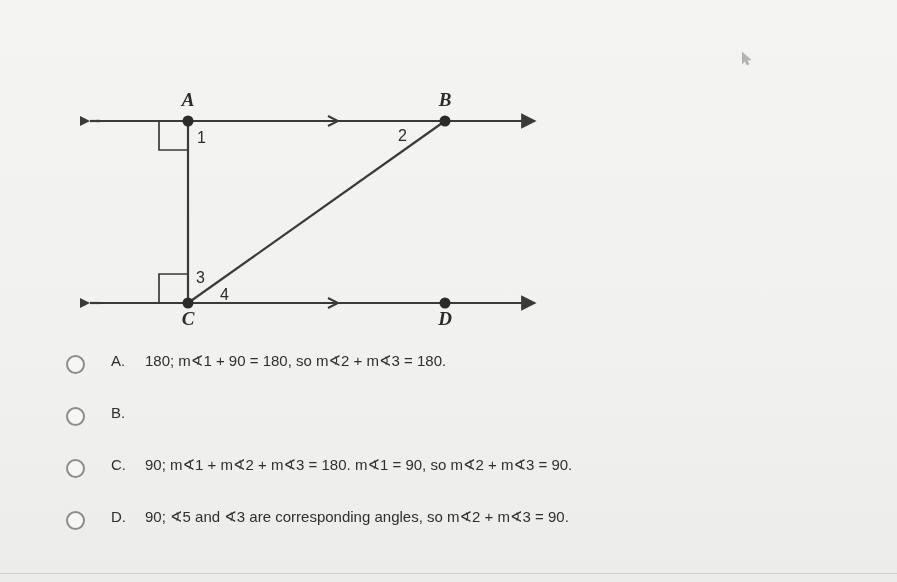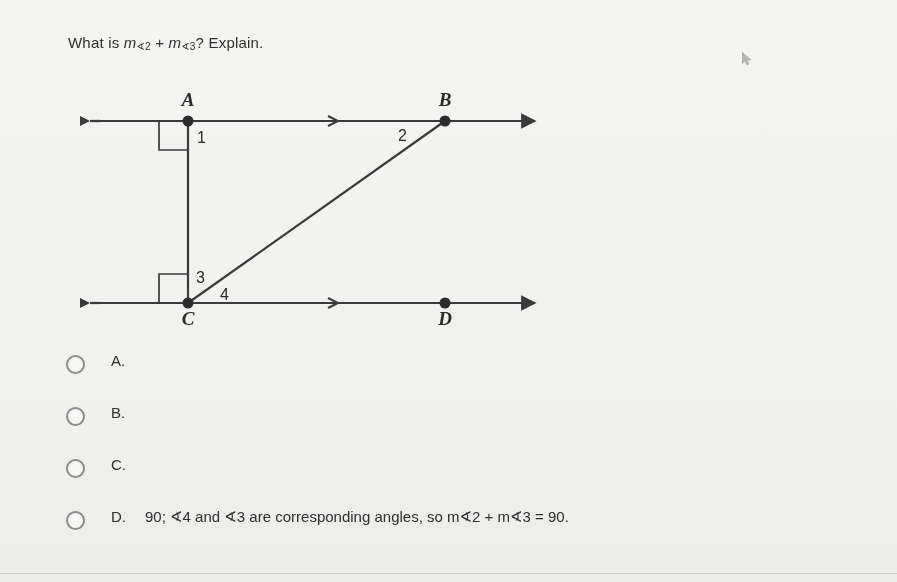--- a/index.html
+++ b/index.html
@@ -93,23 +93,20 @@
     height: 13px;
     opacity: .45;
   }
   .cursor svg { display:block; }
 </style>
 </head>
 <body>
 
 <div class="page">
 
-  <div class="question">
-    <span>What is </span><i>m</i><span class="sub">∢2</span><span> + </span><i>m</i><span class="sub">∢3</span><span>? Explain.</span>
-  </div>
 
   <div class="figure">
     <svg width="520" height="260" viewBox="0 0 520 260">
       <defs>
         <marker id="arrowR" viewBox="0 0 10 10" refX="9" refY="5" markerWidth="7" markerHeight="7" orient="auto">
           <path d="M0,0 L10,5 L0,10 z" fill="#3a3a3a"></path>
         </marker>
         <marker id="arrowL" viewBox="0 0 10 10" refX="9" refY="5" markerWidth="7" markerHeight="7" orient="auto">
           <path d="M0,0 L10,5 L0,10 z" fill="#3a3a3a"></path>
         </marker>
@@ -155,36 +152,38 @@
       <text x="136" y="205" font-family="Liberation Sans, sans-serif" font-size="16" fill="#2b2b2b">3</text>
       <text x="160" y="222" font-family="Liberation Sans, sans-serif" font-size="16" fill="#2b2b2b">4</text>
     </svg>
   </div>
 
   <div class="choices">
 
     <div class="choice">
       <div class="radio"></div>
       <div class="choice-letter">A.</div>
+      <div class="choice-text">180; m∢1 + 90 = 180, so m∢2 + m∢3 = 180.</div>
     </div>
 
     <div class="choice">
       <div class="radio"></div>
       <div class="choice-letter">B.</div>
     </div>
 
     <div class="choice">
       <div class="radio"></div>
       <div class="choice-letter">C.</div>
+      <div class="choice-text">90; m∢1 + m∢2 + m∢3 = 180. m∢1 = 90, so m∢2 + m∢3 = 90.</div>
     </div>
 
     <div class="choice">
       <div class="radio"></div>
       <div class="choice-letter">D.</div>
-      <div class="choice-text">90; ∢4 and ∢3 are corresponding angles, so m∢2 + m∢3 = 90.</div>
+      <div class="choice-text">90; ∢5 and ∢3 are corresponding angles, so m∢2 + m∢3 = 90.</div>
     </div>
 
   </div>
 
   <div class="bottom-rule"></div>
 
   <div class="cursor">
     <svg width="10" height="14" viewBox="0 0 10 14">
       <path d="M0,0 L0,12 L3,9 L5,13 L7,12 L5,8 L9,8 z" fill="#6a6a6a" stroke="#4a4a4a" stroke-width=".6"></path>
     </svg>

